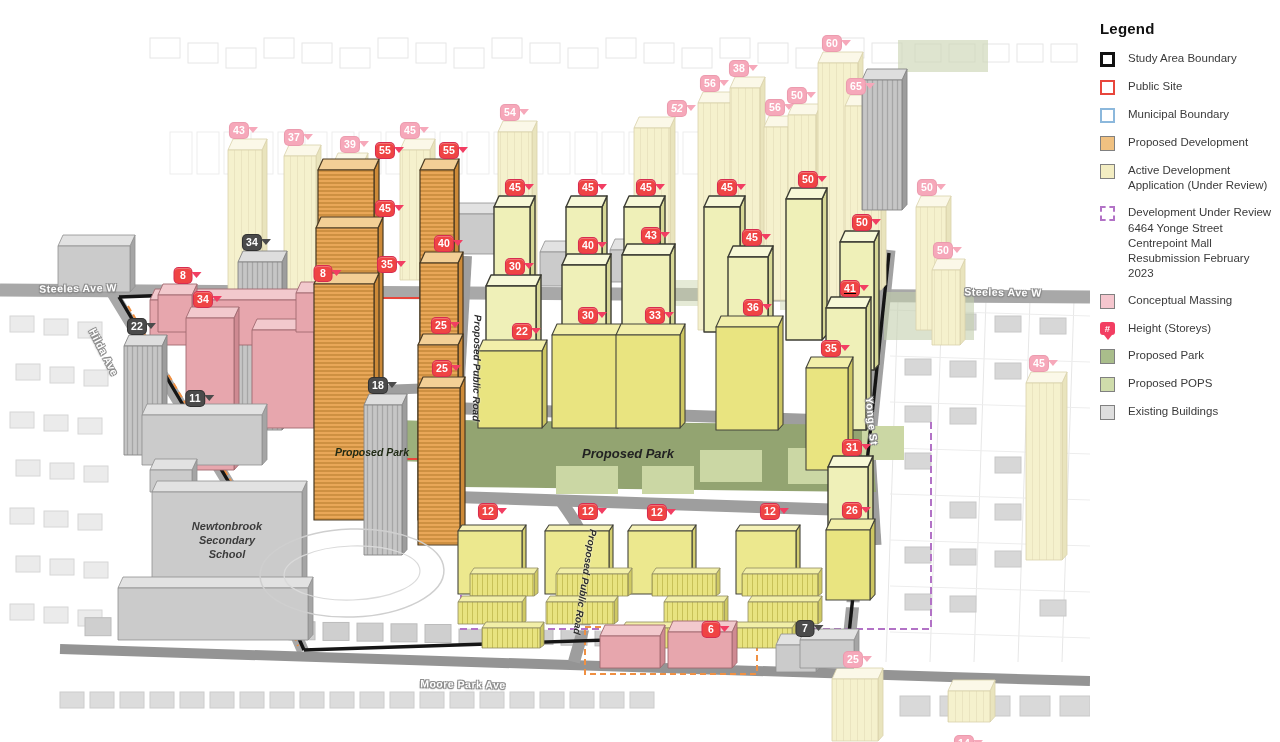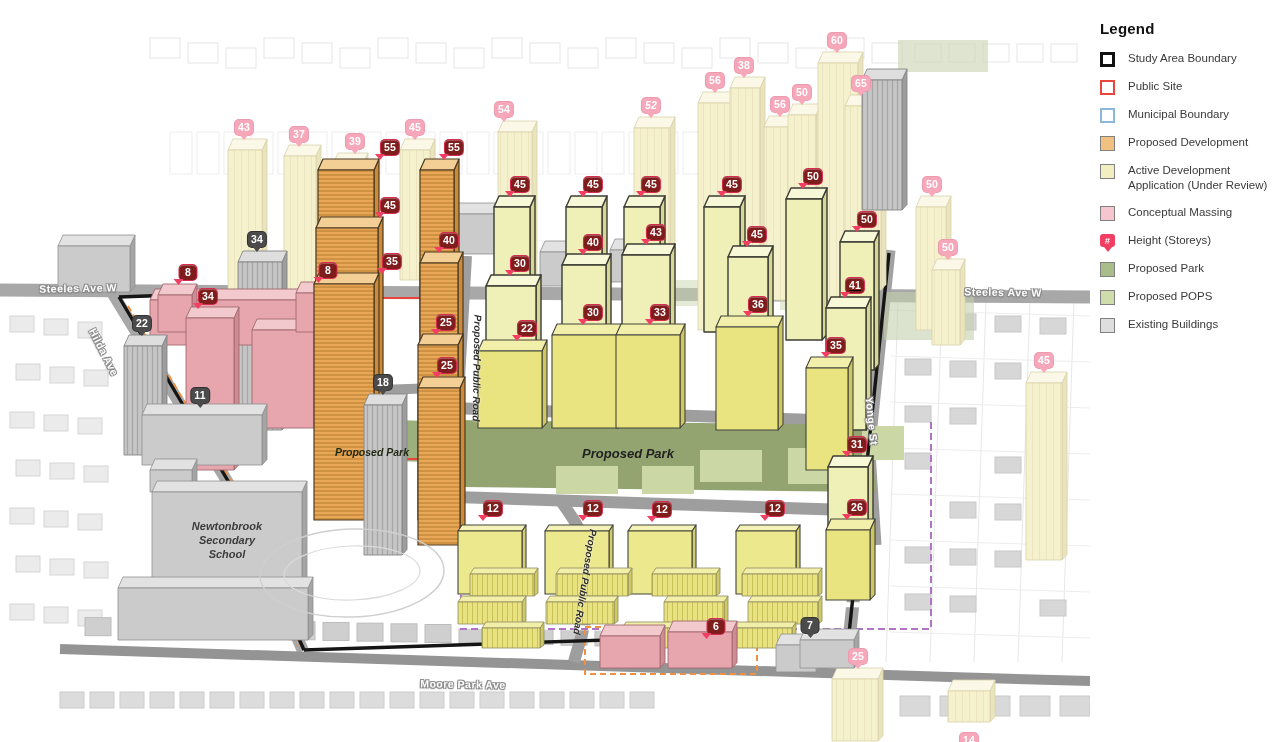--- a/index.html
+++ b/index.html
@@ -2,25 +2,25 @@
 <html><head>
 <meta charset="utf-8">
 <style>
   html,body{margin:0;padding:0;width:1280px;height:742px;background:#ffffff;overflow:hidden;
     font-family:"Liberation Sans",sans-serif;}
   .stage{position:relative;width:1280px;height:742px;}
   .map{position:absolute;left:0;top:0;width:1100px;height:742px;}
   .map svg{position:absolute;left:0;top:0;}
   .overlay{position:absolute;left:0;top:0;width:1100px;height:742px;pointer-events:none;}
   
-  .pin{position:absolute;transform:translate(-50%,-60%);display:flex;flex-direction:column;align-items:center;z-index:6;}
+  .pin{position:absolute;transform:translate(-50%,-60%);display:flex;flex-direction:row;align-items:center;z-index:6;}
   .pin-box{display:block;min-width:11px;padding:1px 3px;text-align:center;font-size:10.5px;font-weight:bold;
     color:#fff;border-radius:4px;line-height:13px;letter-spacing:.2px;}
   .pin-tip{width:0;height:0;border:5px solid transparent;border-bottom:none;margin-top:-1px;}
-  .pin-bright .pin-box{background:#7f1d1d;box-shadow:inset 0 1px 0 rgba(255,255,255,.25),0 0 0 1px #d62c50;margin-left:20px;}
+  .pin-bright .pin-box{background:#ef4444;box-shadow:inset 0 1px 0 rgba(255,255,255,.25),0 0 0 1px #d62c50;margin-left:20px;}
   .pin-bright .pin-tip{border-top:6px solid #f23e62;}
   .pin-faded .pin-box{background:#f6a8ba;box-shadow:0 0 0 1px #eb9bae;}
   .pin-faded .pin-tip{border-top:6px solid #f6a8ba;}
   .pin-gray .pin-box{background:#4b4b4b;box-shadow:0 0 0 1px #323232;}
   .pin-gray .pin-tip{border-top:6px solid #4b4b4b;}
   
   .rlabel{position:absolute;font-size:10.5px;font-weight:bold;color:#fff;letter-spacing:.5px;white-space:nowrap;z-index:3;
     text-shadow:-1px -1px 0 #8d8d8d,1px -1px 0 #8d8d8d,-1px 1px 0 #8d8d8d,1px 1px 0 #8d8d8d,0 1px 2px #6f6f6f;}
   .rlabel-dark{position:absolute;font-size:10px;font-weight:bold;font-style:italic;color:#2d2d2d;white-space:nowrap;z-index:3;
     text-shadow:0 0 2px rgba(255,255,255,.9);}
@@ -644,25 +644,25 @@
           <span class="pin-tip"></span>
         </div>
         <div class="pin pin-faded" style="left: 347px; top: 146px; padding-left: 16px;">
           <span class="pin-box">39</span>
           <span class="pin-tip"></span>
         </div>
         <div class="pin pin-faded" style="left: 415px; top: 132px;">
           <span class="pin-box">45</span>
           <span class="pin-tip"></span>
         </div>
-        <div class="pin pin-faded" style="left: 504px; top: 114px;">
+        <div class="pin pin-faded" style="left: 515px; top: 114px;">
           <span class="pin-box">54</span>
           <span class="pin-tip"></span>
         </div>
-        <div class="pin pin-faded" style="left: 651px; top: 110px; font-style: italic;">
+        <div class="pin pin-faded" style="left: 682px; top: 110px; font-style: italic;">
           <span class="pin-box">52</span>
           <span class="pin-tip"></span>
         </div>
         <div class="pin pin-faded" style="left: 715px; top: 85px;">
           <span class="pin-box">56</span>
           <span class="pin-tip"></span>
         </div>
         <div class="pin pin-faded" style="left: 744px; top: 70px; justify-content: center;">
           <span class="pin-box">38</span>
           <span class="pin-tip"></span>
@@ -755,20 +755,28 @@
         </div>
         <div class="leg-item">
           <span class="sw sw-fill" style="--c: #f0c181;"></span>
           <span class="leg-label">Proposed Development</span>
         </div>
         <div class="leg-item">
           <span class="sw sw-fill" style="--c: #f3edc2;"></span>
           <span class="leg-label">Active Development Application (Under Review)</span>
         </div>
         <div class="leg-item">
+          <span class="sw sw-dashed" style="--c: #b272c6;"></span>
+          <span class="leg-label">Development Under Review
+6464 Yonge Street
+Centrepoint Mall
+Resubmission February
+2023</span>
+        </div>
+        <div class="leg-item">
           <span class="sw sw-fill" style="--c: #f5c6ce;"></span>
           <span class="leg-label">Conceptual Massing</span>
         </div>
         <div class="leg-item">
           <span class="sw sw-pin" style="--c: #f23e62;">#</span>
           <span class="leg-label">Height (Storeys)</span>
         </div>
         <div class="leg-item">
           <span class="sw sw-fill" style="--c: #a9bd8b;"></span>
           <span class="leg-label">Proposed Park</span>

